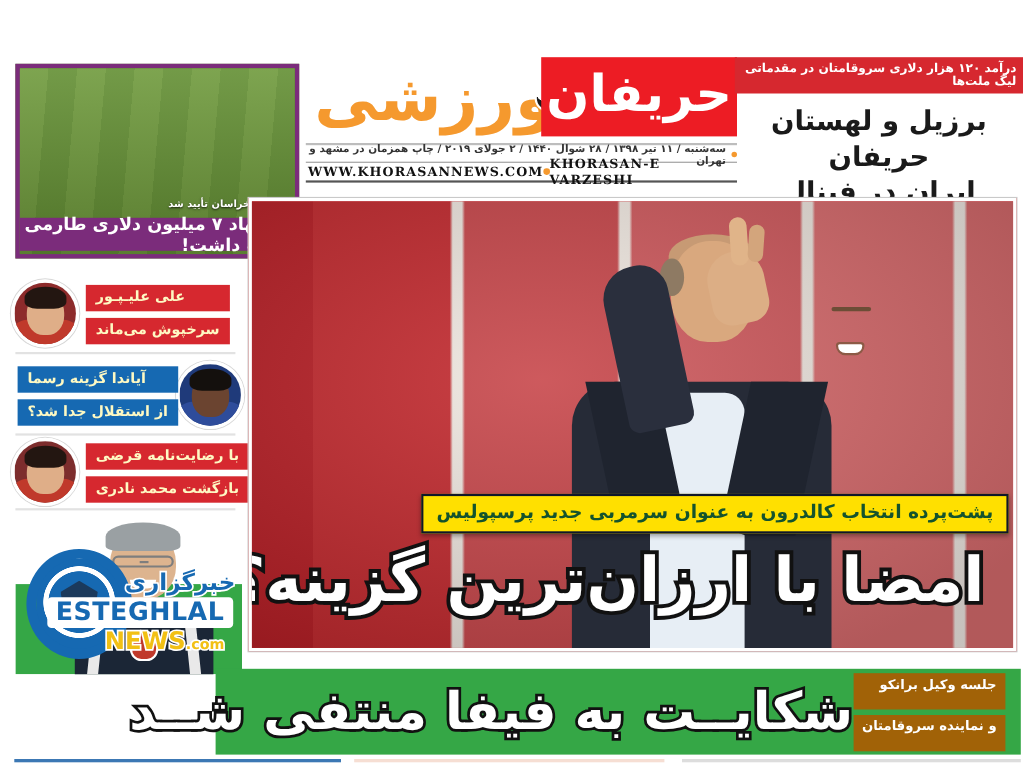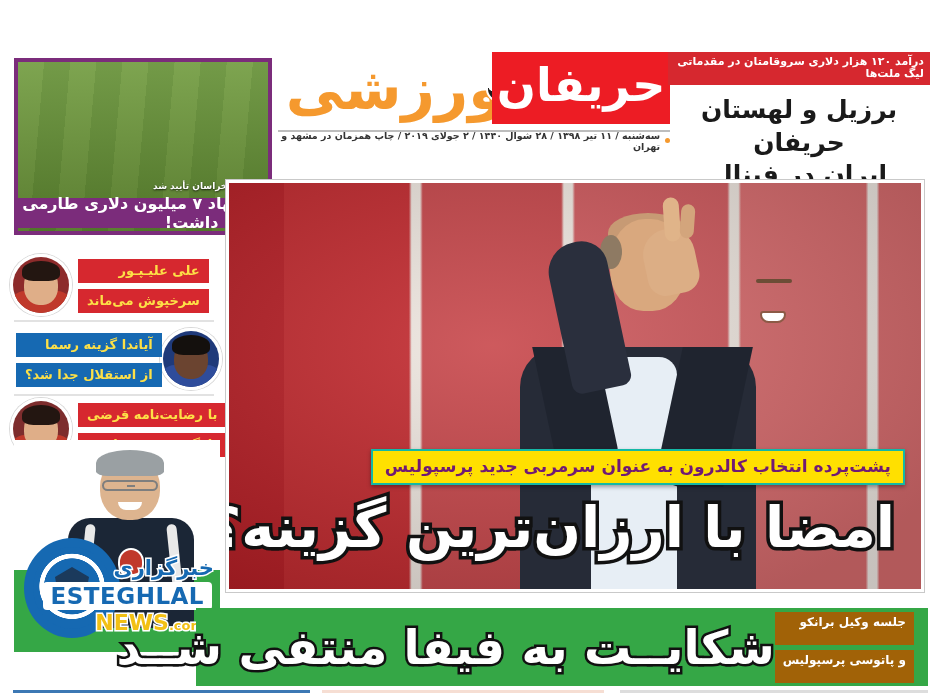--- a/index.html
+++ b/index.html
@@ -106,32 +106,32 @@
   }
 
   
   .side-item { position: absolute; left: 10px; width: 212px; height: 62px; }
   .side-item .avatar {
     position: absolute; top: 0; width: 62px; height: 62px; border-radius: 50%;
     border: 3px solid #fff; box-shadow: 0 0 0 1px #d8d8d8; overflow: hidden;
   }
   .side-item .bars { position: absolute; top: 5px; display: flex; flex-direction: column; gap: 6px; }
   .side-item .bar {
-    color: #fde047; font: bold 13px "DejaVu Sans", sans-serif;
-    padding: 4px 9px 5px; white-space: nowrap; text-align: right;
+    color: #fef9c3; font: bold 13px "DejaVu Sans", sans-serif;
+    padding: 4px 9px 5px; white-space: nowrap; text-align: left;
   }
   .side-sep { position: absolute; left: 14px; width: 200px; height: 2px; background: #e2e2e2; }
 
   .av-face { position: absolute; left: 50%; transform: translateX(-50%); top: 8px; width: 34px; height: 40px; background: #dfae88; border-radius: 50% 50% 44% 44%; }
   .av-hair { position: absolute; left: 50%; transform: translateX(-50%); top: 4px; width: 38px; height: 20px; background: #231611; border-radius: 50% 50% 30% 30%; }
   .av-body { position: absolute; left: 50%; transform: translateX(-50%); bottom: -4px; width: 64px; height: 26px; border-radius: 16px 16px 0 0; }
   .av-bg { position: absolute; inset: 0; }
 
   
-  .branko-box { position: absolute; left: 14px; top: 440px; width: 206px; height: 212px; overflow: hidden; }
+  .branko-box { position: absolute; left: 14px; top: 465px; width: 206px; height: 148px; overflow: hidden; }
   .branko-white { position: absolute; inset: 0; background: #fff; }
   .branko-green { position: absolute; left: 0; right: 0; bottom: 0; height: 82px; background: #35A746; }
   .br-head { position: absolute; left: 86px; top: 16px; width: 60px; height: 64px; background: #ddb48f; border-radius: 48% 48% 46% 46%; }
   .br-hair { position: absolute; left: 82px; top: 10px; width: 68px; height: 26px; background: #9aa0a3; border-radius: 50% 50% 18% 18%; }
   .br-glass { position: absolute; left: 88px; top: 40px; width: 56px; height: 11px; border: 2px solid #7e7e7e; border-radius: 6px; }
   .br-glass::after { content:""; position:absolute; left: 23px; top: 3px; width: 8px; height: 2px; background: #7e7e7e; }
   .br-mouth { position: absolute; left: 104px; top: 62px; width: 24px; height: 8px; background: #fff; border-radius: 0 0 12px 12px; }
   .br-body { position: absolute; left: 54px; top: 78px; width: 126px; height: 110px; background: #1b2636; border-radius: 22px 22px 8px 8px; }
   .br-stripe { position: absolute; top: 6px; width: 10px; height: 74px; background: #e9e9e9; border-radius: 6px; }
   .br-stripe.a { left: 14px; transform: rotate(6deg); }
@@ -201,22 +201,22 @@
     background: #262b37; border-radius: 40px 40px 0 0;
   }
   .c-shirt {
     position: absolute; left: 50%; transform: translateX(-50%); top: 160px;
     width: 86px; height: 240px; background: #e7eef5; border-radius: 18px 18px 0 0;
   }
   .c-lapel-l { position: absolute; left: 62px; top: 150px; width: 64px; height: 130px; background: #1f242f; transform: skewX(12deg); border-radius: 0 0 30px 0; }
   .c-lapel-r { position: absolute; right: 46px; top: 150px; width: 70px; height: 140px; background: #1f242f; transform: skewX(-12deg); border-radius: 0 0 0 30px; }
 
   .photo-caption {
-    position: absolute; right: 16px; top: 266px; max-width: 600px;
-    background: #FFE000; color: #701a75; border: 2px solid #14b8a6;
+    position: absolute; right: 4px; top: 266px; max-width: 600px;
+    background: #FFE000; color: #14532d; border: 2px solid #0f172a;
     font: bold 17px "DejaVu Sans", sans-serif;
     padding: 5px 12px 7px; white-space: nowrap;
     box-shadow: 0 2px 4px rgba(0,0,0,.35);
   }
   .photo-headline {
     position: absolute; right: 26px; top: 312px; left: 14px;
     color: #ffffff; text-align: center; white-space: nowrap;
     font: bold 56px "DejaVu Sans", sans-serif;
     -webkit-text-stroke: 7px #111; paint-order: stroke fill;
   }
@@ -256,20 +256,25 @@
 
   <div class="masthead">
     <div class="logo-row">
       <div class="logo-varzeshi">ورزشی</div>
       <div class="logo-ball"></div>
       <div class="logo-khorasan">حریفان</div>
     </div>
     <div class="date-bar">
       <span class="date-bullet"></span>
       <span>سه‌شنبه / ۱۱ تیر ۱۳۹۸ / ۲۸ شوال ۱۴۴۰ / ۲ جولای ۲۰۱۹ / چاپ همزمان در مشهد و تهران</span>
+    </div>
+    <div class="url-bar">
+      <span>WWW.KHORASANNEWS.COM</span>
+      <span class="url-dot"></span>
+      <span>KHORASAN-E VARZESHI</span>
     </div>
   </div>
 
   <div class="lead">
     <div class="lead-kicker">درآمد ۱۲۰ هزار دلاری سروقامتان در مقدماتی لیگ ملت‌ها</div>
     <div class="lead-title">
       <div>برزیل و لهستان حریفان</div>
       <div>ایران در فینال شیکاگو</div>
     </div>
   </div>
@@ -361,21 +366,21 @@
       </div>
     </div>
 
     <div class="photo-caption">پشت‌پرده انتخاب کالدرون به عنوان سرمربی جدید پرسپولیس</div>
     <div class="photo-headline">امضا با ارزان‌ترین گزینه؟!</div>
   </div>
 
   <div class="green-strip">
     <div class="green-kicker">
       <span>جلسه وکیل برانکو</span>
-      <span>و پاتوسی پرسپولیس</span>
+      <span>و نماینده سروقامتان</span>
     </div>
     <div class="green-headline">شکایــت به فیفا منتفی شــد</div>
   </div>
 
   <div class="strip blue"></div>
   <div class="strip salmon"></div>
   <div class="strip gray"></div>
 
 </div>
 

